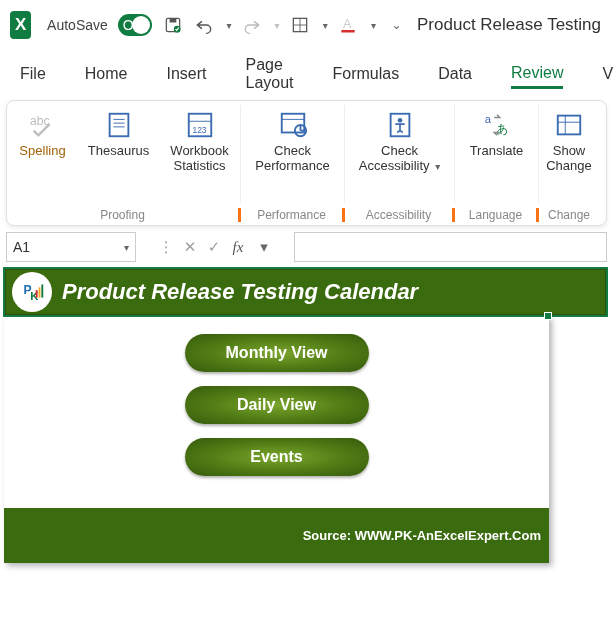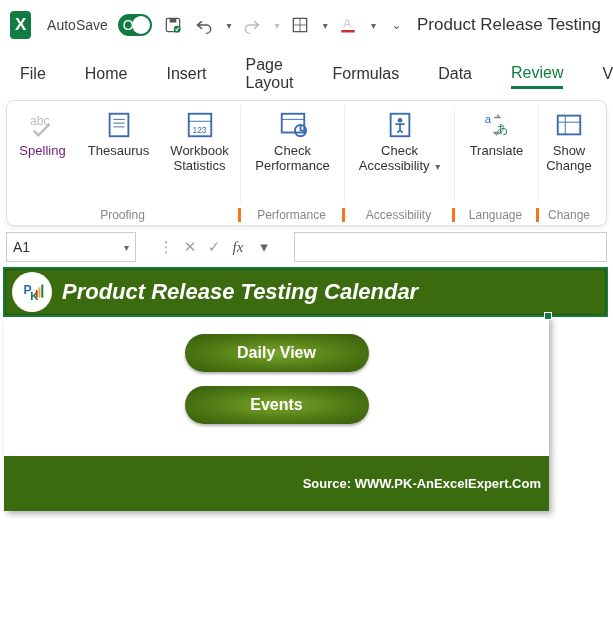--- a/index.html
+++ b/index.html
@@ -96,21 +96,21 @@
     padding: 0 4px;
   }
   .ribbon-group:last-child { border-right: none; }
   .ribbon-items { display: flex; gap: 2px; }
   .ribbon-item {
     display: flex; flex-direction: column; align-items: center;
     width: 74px; text-align: center;
     font-size: 13px; color: #333;
     padding: 2px 0;
   }
-  .ribbon-item.disabled { color: #701a75; }
+  .ribbon-item.disabled { color: #a16207; }
   .ribbon-item .icon-slot { height: 36px; display:flex; align-items:center; justify-content:center; }
   .ribbon-item .icon-slot svg { width: 30px; height: 30px; }
   .ribbon-labels {
     display: flex;
     font-size: 12px; color: #888;
     height: 24px; align-items: center;
   }
   .ribbon-label { text-align:center; border-right:3px solid #f97316; }
   .ribbon-label:last-child { border-right:none; }
 
@@ -406,17 +406,18 @@
           <rect x="20" y="14" width="2" height="8" fill="#d32f2f"></rect>
           <rect x="23" y="11" width="2" height="11" fill="#f9a825"></rect>
           <rect x="26" y="8" width="2" height="14" fill="#107c41"></rect>
         </svg>
     </div>
     <div class="banner-text">Product Release Testing Calendar</div>
   </div>
   <div class="sel-handle"></div>
 
   <div class="card">
+    <div class="nav-btn">Monthly View</div>
     <div class="nav-btn">Daily View</div>
     <div class="nav-btn">Events</div>
     <div class="source-bar">Source: WWW.PK-AnExcelExpert.Com</div>
   </div>
 </div>
 
 </body></html>

